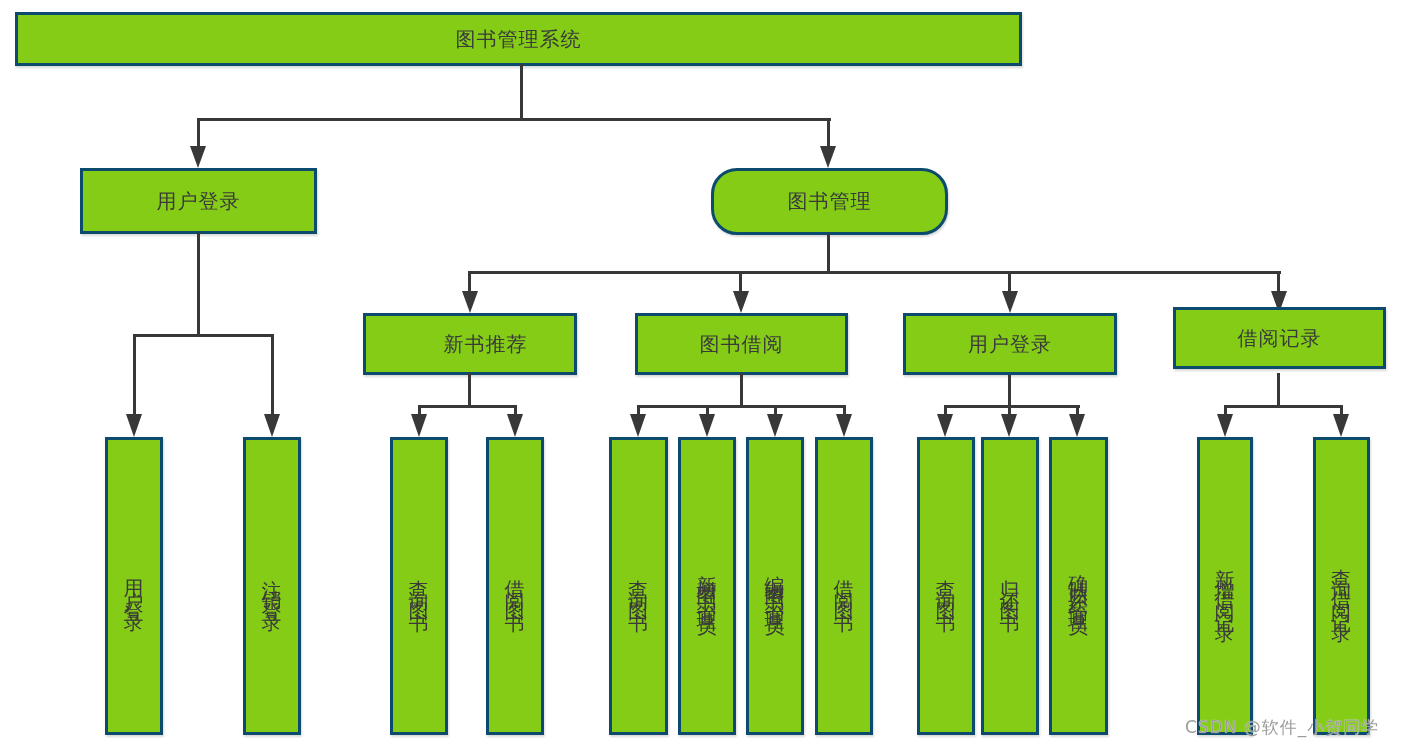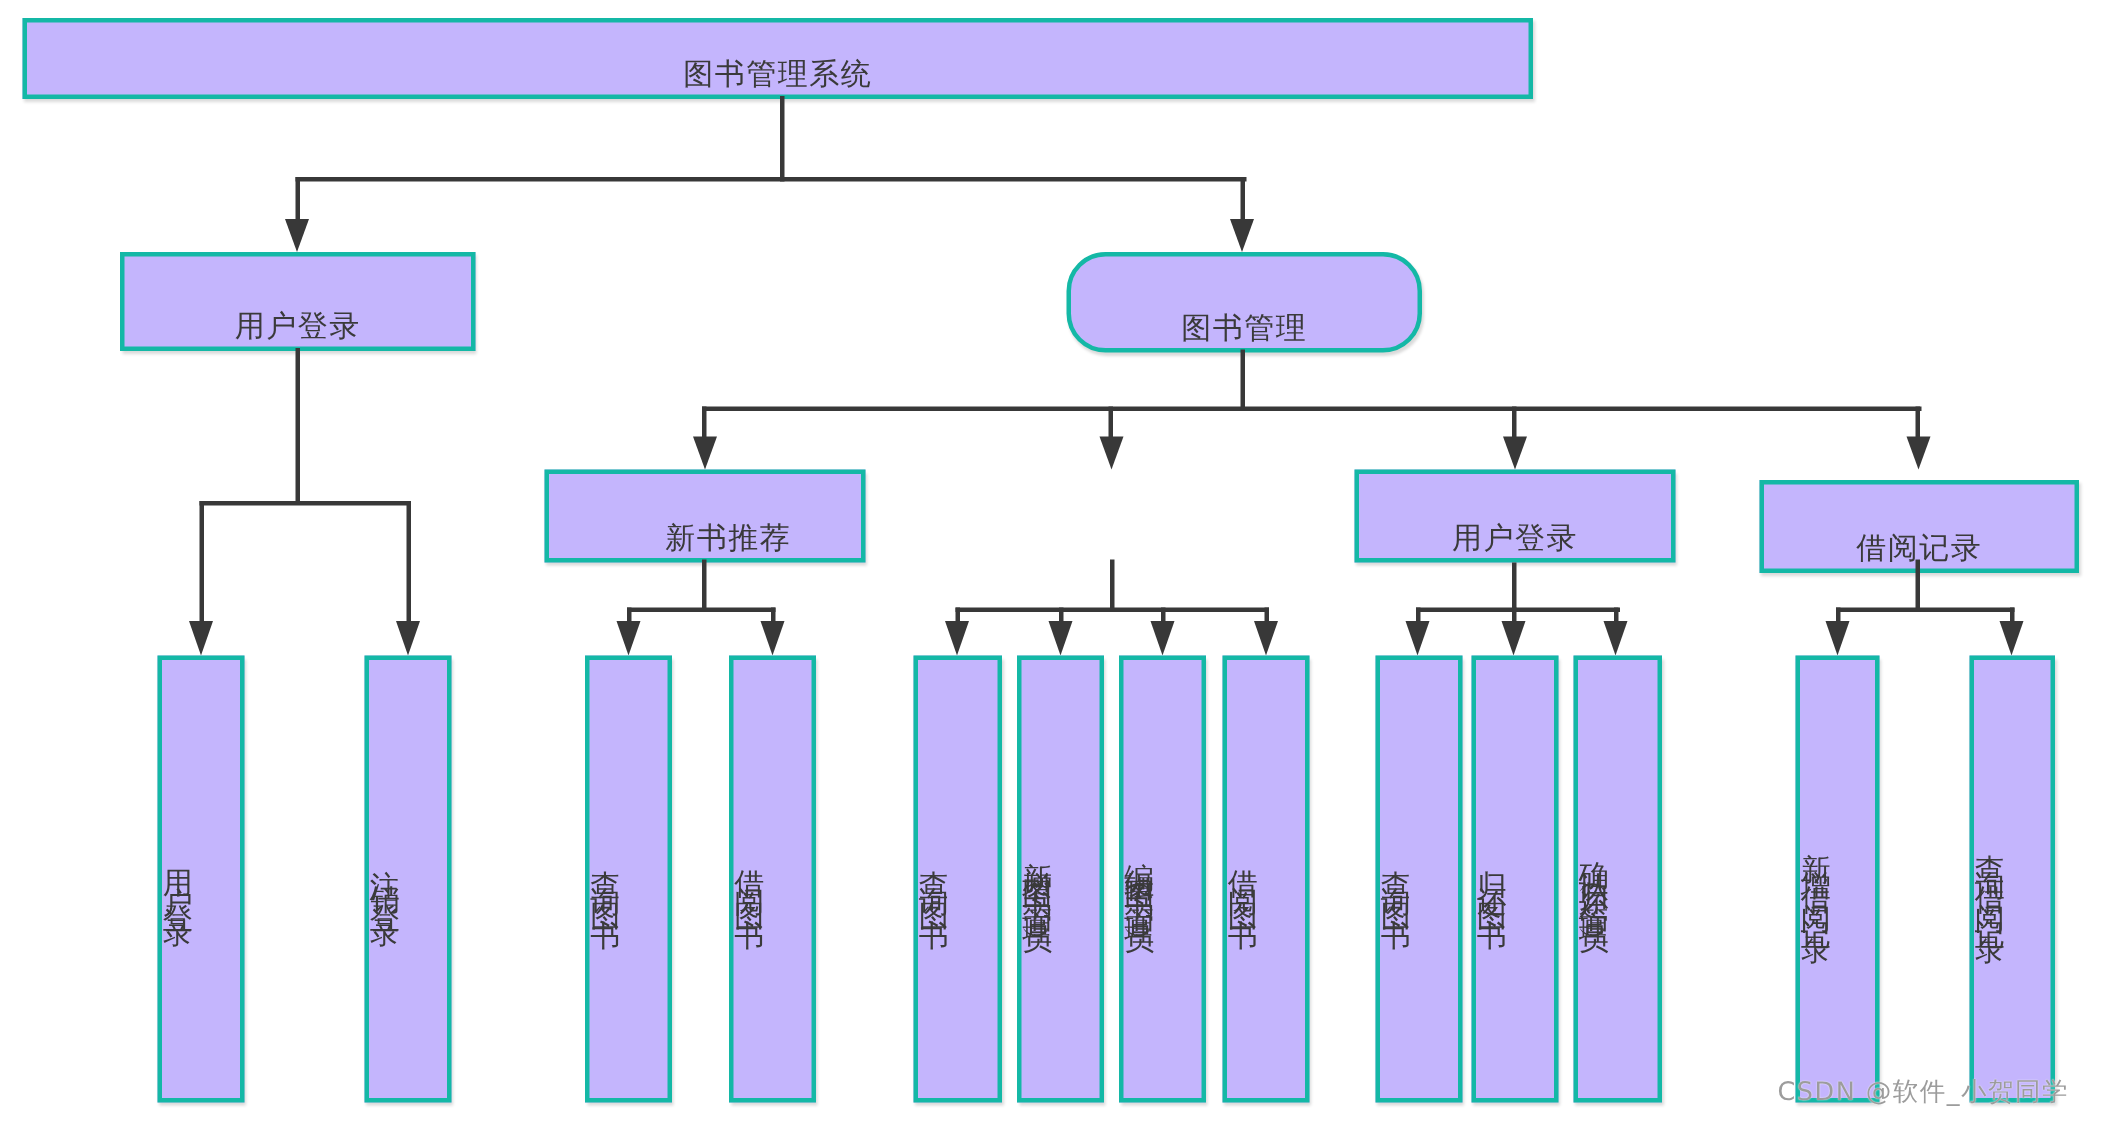--- a/index.html
+++ b/index.html
@@ -12,24 +12,24 @@
     width: 1405px;
     height: 747px;
     background: #ffffff;
     overflow: hidden;
     font-family: "DejaVu Sans", "Liberation Sans", sans-serif;
     color: #3a3a3a;
   }
   .box {
     position: absolute;
     box-sizing: border-box;
-    border: 3px solid #14b8a6;
-    background: #c4b5fd;
+    border: 3px solid #0c4a6e;
+    background: #84cc16;
     display: flex;
-    align-items: flex-end;
+    align-items: center;
     justify-content: center;
     box-shadow: 1px 2px 2px rgba(0,0,0,0.15);
   }
   .hbox {
     font-size: 20px;
     letter-spacing: 1px;
     white-space: nowrap;
   }
   .vbox {
     writing-mode: vertical-rl;
@@ -104,24 +104,27 @@
   <div class="line" style="left:739px; top:271px; width:3px; height:22px;"></div>
   <div class="arrow" style="left:733px; top:291px;"></div>
   <div class="line" style="left:1008px; top:271px; width:3px; height:22px;"></div>
   <div class="arrow" style="left:1002px; top:291px;"></div>
   <div class="line" style="left:1277px; top:271px; width:3px; height:22px;"></div>
   <div class="arrow" style="left:1271px; top:291px;"></div>
 
   <div class="box hbox" style="left:363px; top:313px; width:214px; height:62px;padding-left:31px;">
     <span>新书推荐</span>
   </div>
+  <div class="box hbox" style="left:635px; top:313px; width:213px; height:62px;">
+    <span>图书借阅</span>
+  </div>
   <div class="box hbox" style="left:903px; top:313px; width:214px; height:62px;">
     <span>用户登录</span>
   </div>
-  <div class="box hbox" style="left:1173px; top:320px; width:213px; height:62px;">
+  <div class="box hbox" style="left:1173px; top:307px; width:213px; height:62px;">
     <span>借阅记录</span>
   </div>
 
   <div class="line" style="left:468px; top:373px; width:3px; height:35px;"></div>
   <div class="line" style="left:418px; top:405px; width:99px; height:3px;"></div>
   <div class="line" style="left:418px; top:405px; width:3px; height:10px;"></div>
   <div class="arrow leaf" style="left:411px; top:414px;"></div>
   <div class="line" style="left:514px; top:405px; width:3px; height:10px;"></div>
   <div class="arrow leaf" style="left:507px; top:414px;"></div>
 

